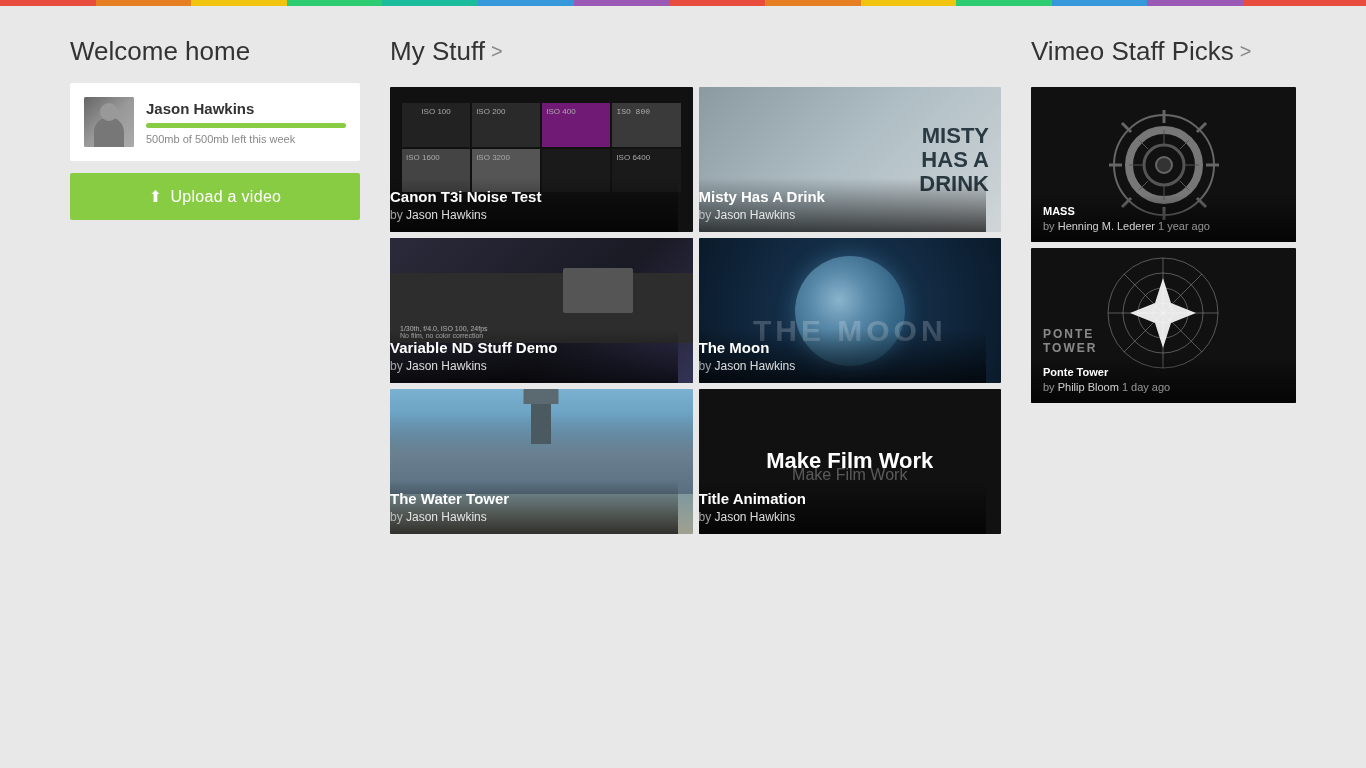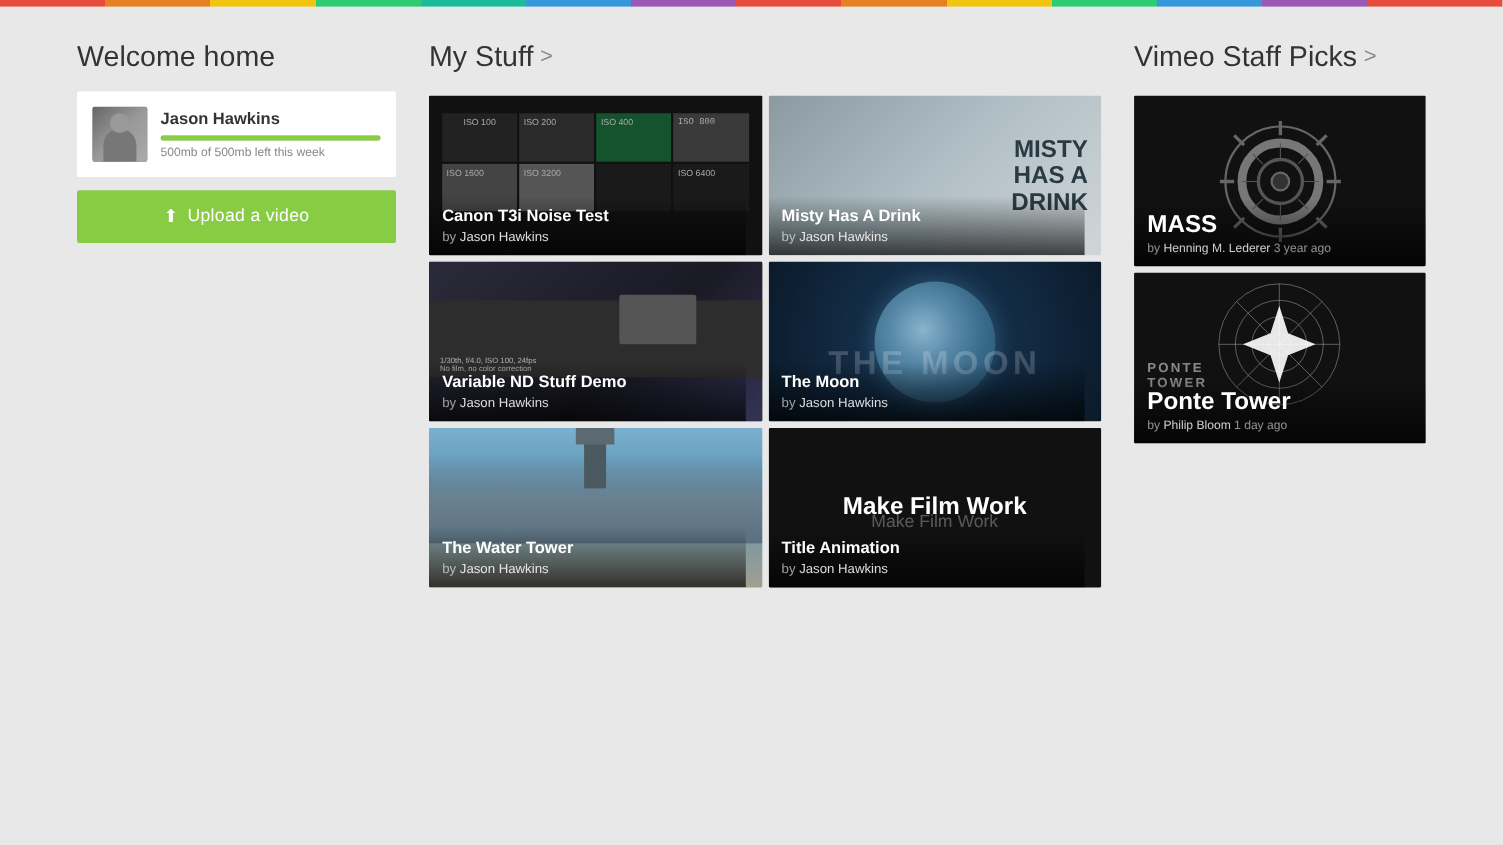--- a/index.html
+++ b/index.html
@@ -193,21 +193,21 @@
       background: #333;
       cursor: pointer;
       border-radius: 1px;
     }
 
     .video-overlay {
       position: absolute;
       bottom: 0;
       left: 0;
       right: 15px;
-      padding: 10px 12px;
+      padding: 10px 0;
       background: linear-gradient(transparent, rgba(0,0,0,0.7));
     }
 
     .video-title {
       font-size: 15px;
       font-weight: 600;
       color: white;
       margin-bottom: 3px;
     }
 
@@ -235,21 +235,21 @@
     }
     .iso-cell {
       background: #1a1a1a;
       display: flex;
       align-items: flex-start;
       justify-content: flex-start;
       padding: 4px;
     }
     .iso-cell:nth-child(1) { background: #222; justify-content: center; }
     .iso-cell:nth-child(2) { background: #2a2a2a; }
-    .iso-cell:nth-child(3) { background: #14532d; }
+    .iso-cell:nth-child(3) { background: #701a75; }
     .iso-cell:nth-child(4) { background: #3a3a3a; font-family: Liberation Mono, monospace; }
     .iso-cell:nth-child(5) { background: #444; }
     .iso-cell:nth-child(6) { background: #555; }
     .iso-label {
       font-size: 8px;
       color: #aaa;
     }
 
     
     .thumb-misty {
@@ -426,21 +426,21 @@
     .staff-overlay {
       position: absolute;
       bottom: 0;
       left: 0;
       right: 0;
       padding: 10px 12px;
       background: linear-gradient(transparent, rgba(0,0,0,0.75));
     }
 
     .staff-title {
-      font-size: 22px;
+      font-size: 11px;
       font-weight: 700;
       color: white;
       margin-bottom: 3px;
     }
 
     .staff-author {
       font-size: 11px;
       color: rgba(255,255,255,0.8);
     }
 
@@ -620,21 +620,21 @@
             <line x1="80" y1="60" x2="95" y2="60"></line>
             <line x1="35" y1="35" x2="44" y2="44"></line>
             <line x1="76" y1="76" x2="85" y2="85"></line>
             <line x1="35" y1="85" x2="44" y2="76"></line>
             <line x1="76" y1="44" x2="85" y2="35"></line>
           </g>
         </svg>
         <div class="staff-overlay">
           <div class="staff-title">MASS</div>
           <div class="staff-author">
-            <span class="by">by </span>Henning M. Lederer<span class="time"> 3 year ago</span>
+            <span class="by">by </span>Henning M. Lederer<span class="time"> 1 year ago</span>
           </div>
         </div>
       </div>
 
       <div class="staff-thumb thumb-ponte">
         <svg style="position:absolute;top:0;left:0;width:100%;height:100%" viewBox="0 0 265 155">
 
           <g opacity="0.6">
             <circle cx="132" cy="65" r="55" stroke="white" stroke-width="0.5" fill="none"></circle>
             <circle cx="132" cy="65" r="40" stroke="white" stroke-width="0.5" fill="none"></circle>

